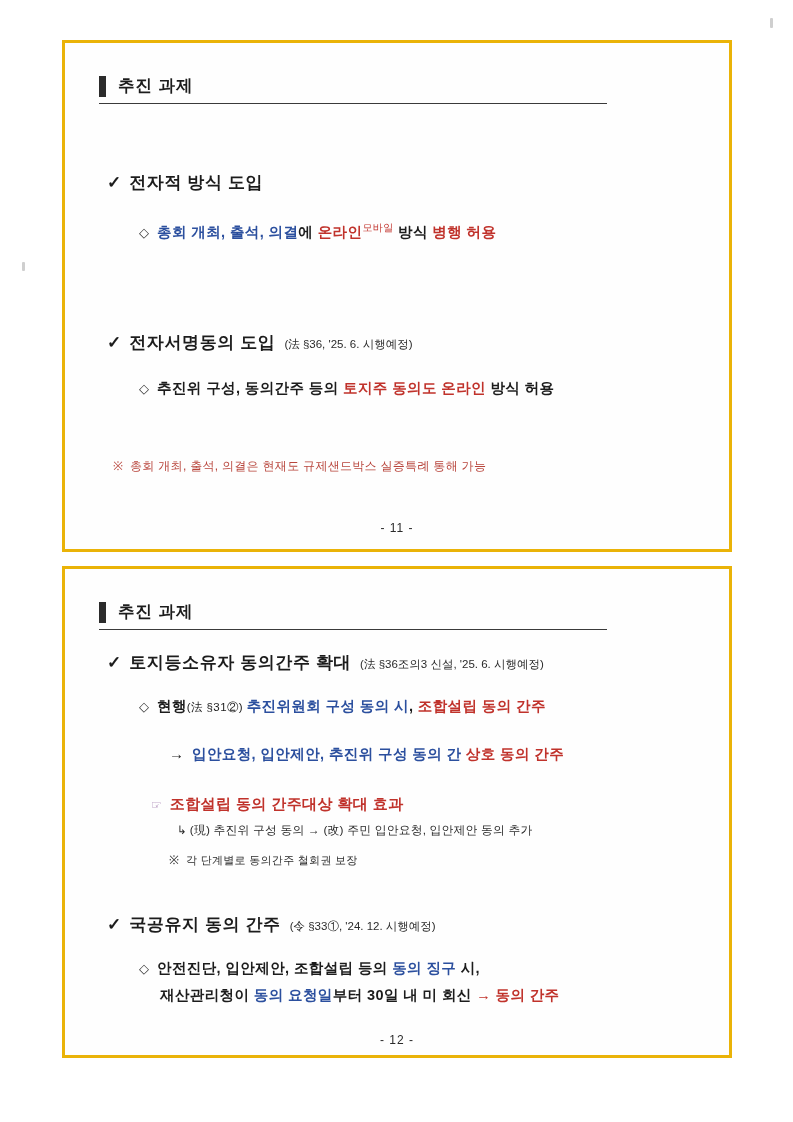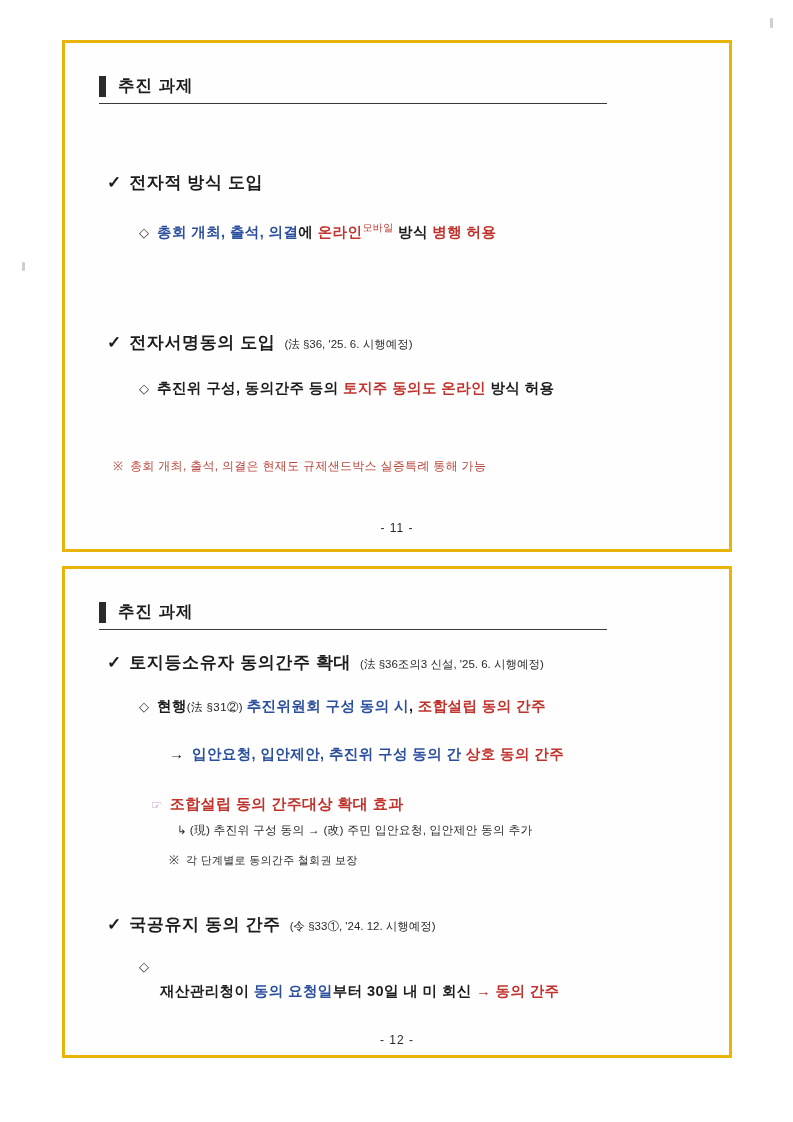--- a/index.html
+++ b/index.html
@@ -295,20 +295,23 @@
 
     <div class="check-line" style="left:42px; top:344px;">
       <span class="chk">✓</span>
       <span class="lvl1">국공유지 동의 간주</span>
       <span class="note">(令 §33①, '24. 12. 시행예정)</span>
     </div>
 
     <div class="two-line-wrap" style="left:74px; top:390px;">
       <div class="row">
         <span class="dia">◇</span>
+        <span class="lvl2">
+          <span class="dark">안전진단, 입안제안, 조합설립 등의 </span><span class="blue">동의 징구</span><span class="dark"> 시,</span>
+        </span>
       </div>
       <div class="row row2-indent" style="margin-top:8px;align-items:center;">
         <span class="lvl2">
           <span class="dark">재산관리청이 </span><span class="blue">동의 요청일</span><span class="dark">부터 30일 내 미 회신 </span><span class="red">→</span><span class="red"> 동의 간주</span>
         </span>
       </div>
     </div>
 
     <div class="page-num" style="top:464px;">- 12 -</div>
   </div>

